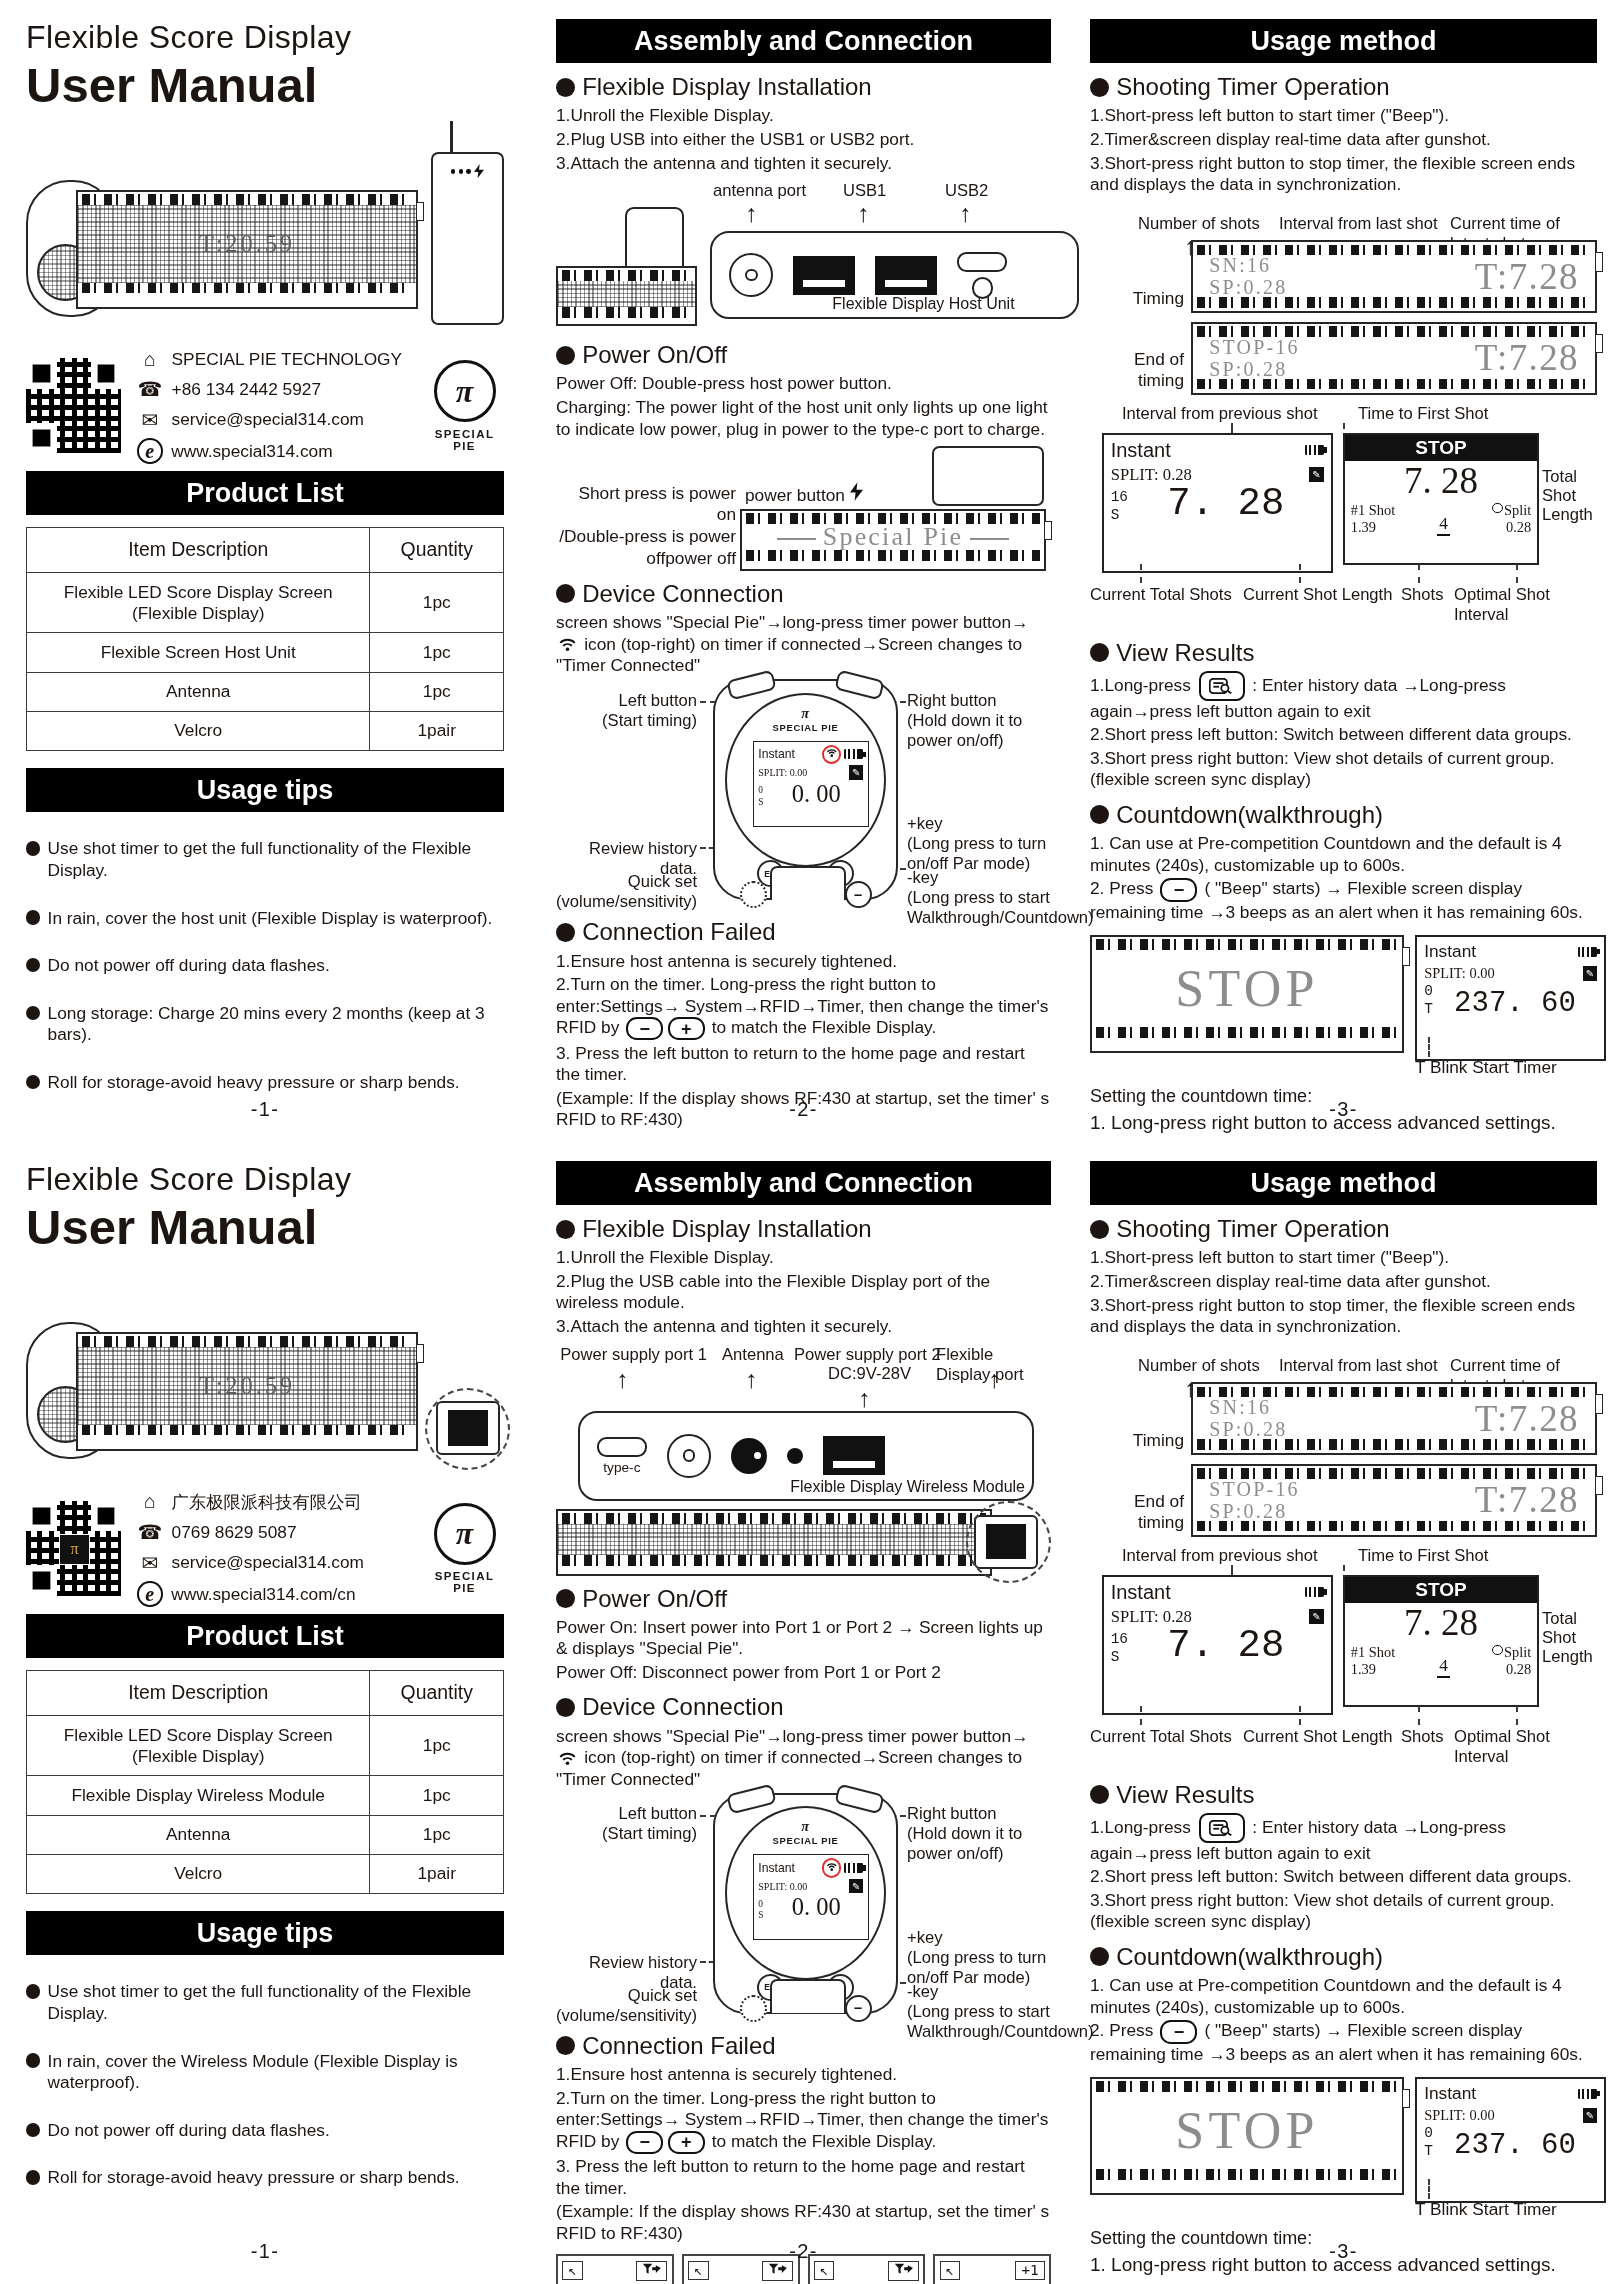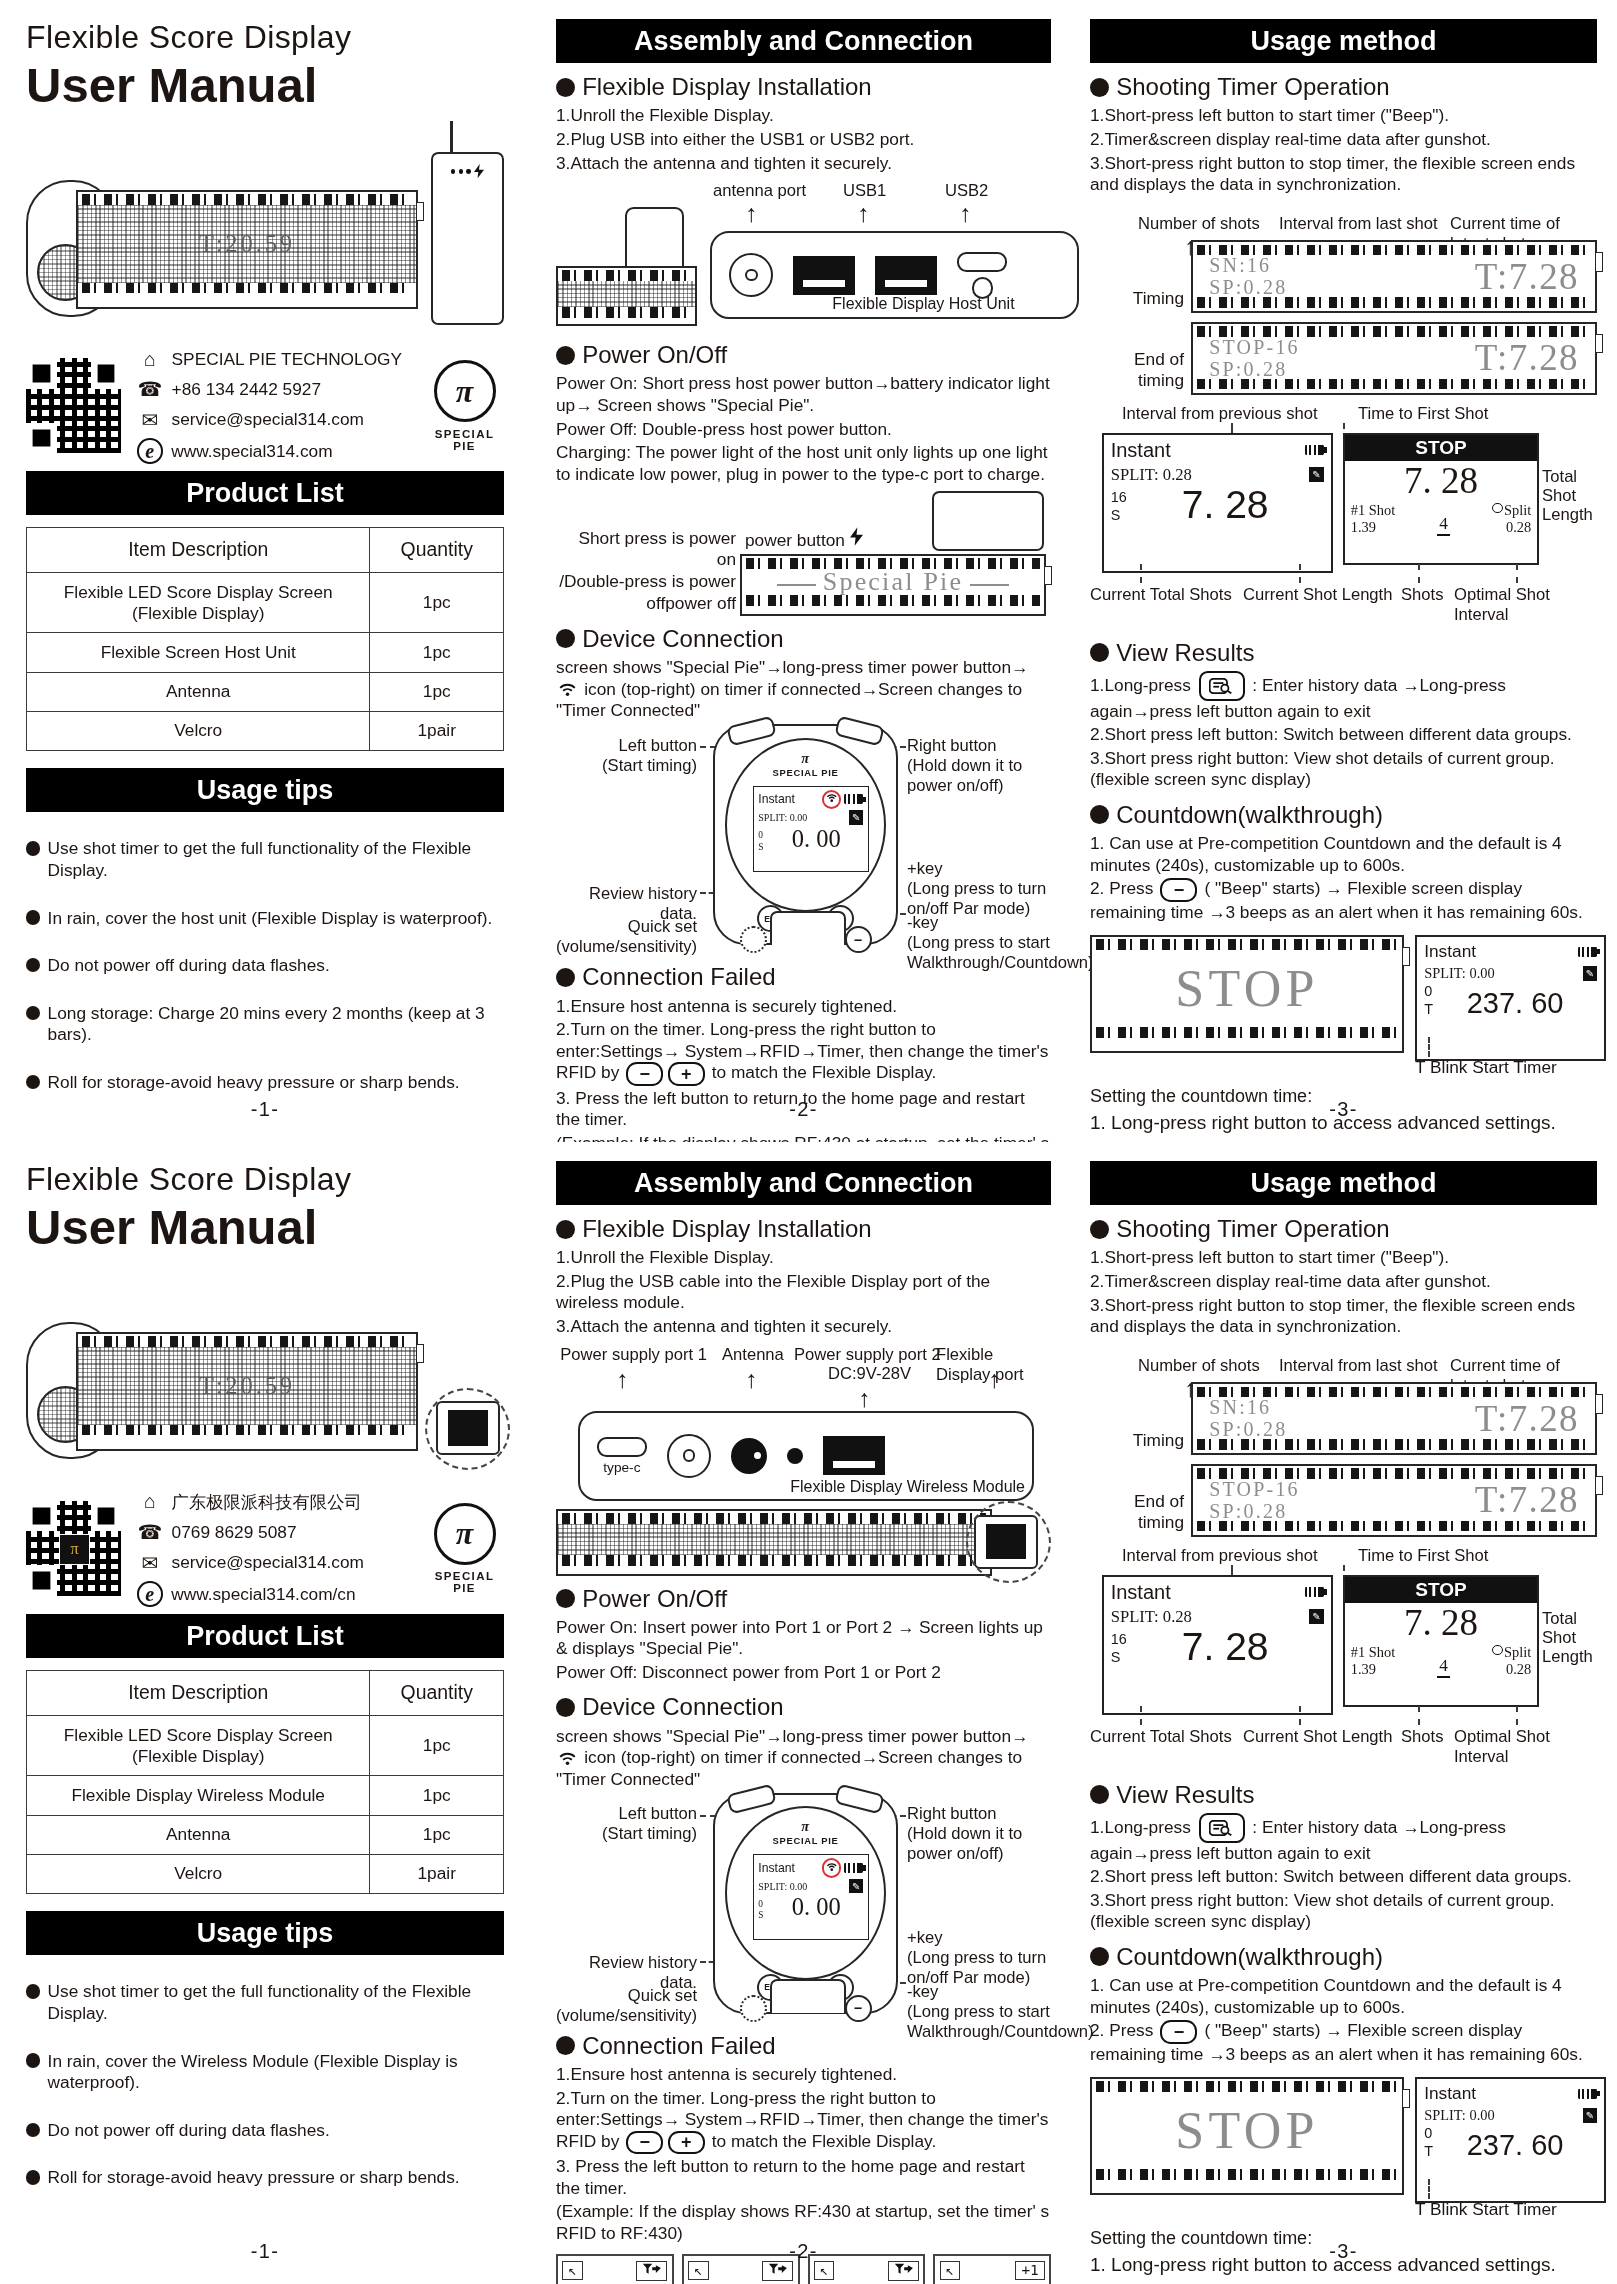--- a/index.html
+++ b/index.html
@@ -154,21 +154,21 @@
   .disprow .mid{height:39px;}
   .fdl{font-size:20px;letter-spacing:2.2px;line-height:1.1;}
   .fdt{font-size:37px;letter-spacing:1.4px;}
 
   
   .shotsfig{position:relative;height:225px;margin-top:1px;font-size:16px;}
   .figlbl{position:absolute;font-size:16.6px;}
   .scrA{position:absolute;left:11.5px;top:29px;width:213px;height:128px;border:2.2px solid #222;padding:4.3px 7.2px;}
   .sar1{display:flex;justify-content:space-between;align-items:center;font-size:20px;}
   .sar2{display:flex;justify-content:space-between;align-items:center;font-family:"Liberation Serif",serif;font-size:16.6px;margin-top:2.9px;}
-  .sar3{display:flex;align-items:flex-end;font-family:Liberation Sans, sans-serif;justify-content:space-between;}
+  .sar3{display:flex;align-items:flex-end;font-family:Liberation Mono, monospace;justify-content:space-between;}
   .sar3 .cu{font-size:14.4px;line-height:1.25;}
   .sar3 .big{flex:1;text-align:center;font-size:39px;line-height:1;}
   .scrB{position:absolute;left:253px;top:29px;width:192px;height:128px;border:2.2px solid #222;}
   .sbh{background:#111;color:#fff;text-align:center;font-size:19px;font-weight:bold;padding:2.2px 0;}
   .sbt{Text-align:center;font-family:"Liberation Serif",serif;font-size:37px;text-align:center;line-height:1.1;}
   .sbrow{display:flex;justify-content:space-between;align-items:flex-end;font-family:"Liberation Serif",serif;font-size:14.4px;padding:0 5.8px 2.9px;}
   .sbrow .mid4{border-bottom:2.9px double #111;font-size:17.3px;padding:0 2.2px;}
   .splitic{display:inline-block;width:8.6px;height:8.6px;border:1.4px solid #111;border-radius:50%;position:relative;top:-1.4px;margin-right:1.4px;}
 
   
@@ -314,21 +314,20 @@
           <div class="usb"></div>
           <div style="display:flex;flex-direction:column;gap:5.8px;align-items:center;">
             <div class="tcpill"></div>
             <div class="smallc"></div>
           </div>
           <span class="pcap" style="right:62px;bottom:4.3px;">Flexible Display Host Unit</span>
         </div>
       </div>
 
       <div class="sec">Power On/Off</div>
-      <div class="step">Power On: Short press host power button→battery indicator light up→ Screen shows "Special Pie".</div>
       <div class="step">Power Off: Double-press host power button.</div>
       <div class="step only-top">Charging: The power light of the host unit only lights up one light to indicate low power, plug in power to the type-c port to charge.</div>
 
       <div class="pwfig only-top">
         <div class="pwnotes">
           <div>Short press is power on</div>
             <div>/Double-press is power</div>
             <div>offpower off</div>
         </div>
         <div class="pwbtn">

